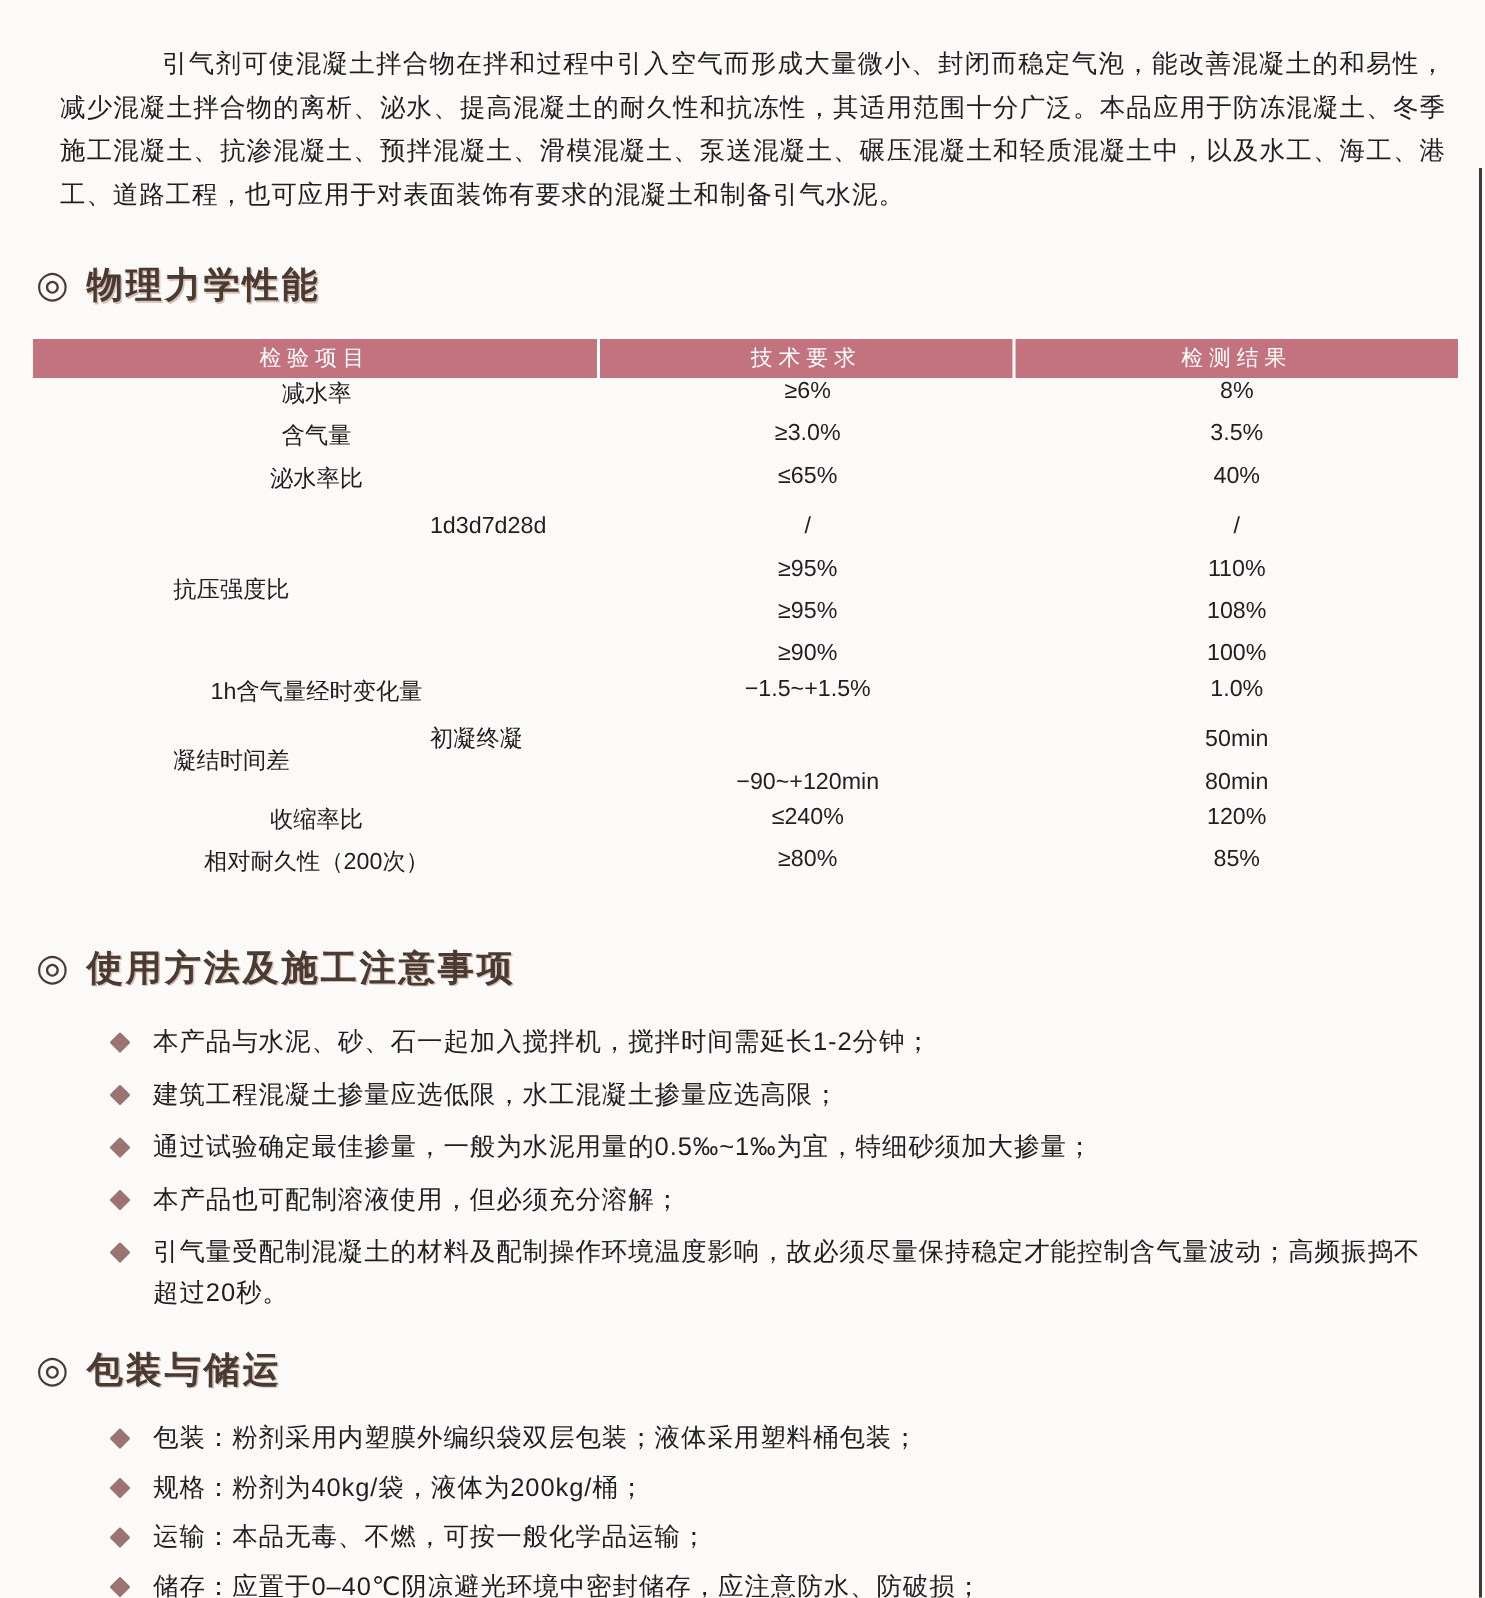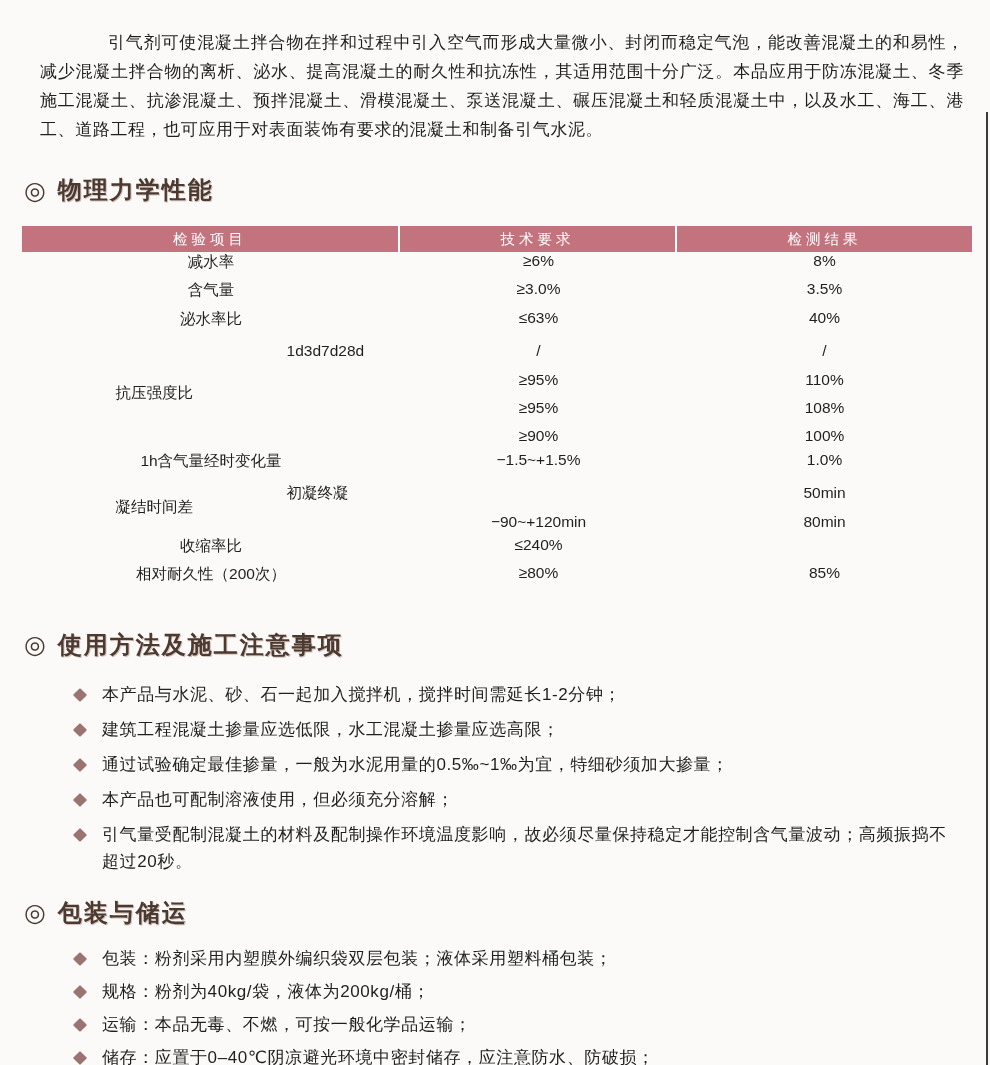--- a/index.html
+++ b/index.html
@@ -97,21 +97,21 @@
       <div class="c2">≥6%</div>
       <div class="c3">8%</div>
     </div>
     <div class="tr">
       <div class="c1">含气量</div>
       <div class="c2">≥3.0%</div>
       <div class="c3">3.5%</div>
     </div>
     <div class="tr">
       <div class="c1">泌水率比</div>
-      <div class="c2">≤63%</div>
+      <div class="c2">≤65%</div>
       <div class="c3">40%</div>
     </div>
 
     <div class="trg">
       <div class="c1g">
         <div class="glabel">抗压强度比</div>
         <div class="gsubs">
           <div class="sub">1d</div>
           <div class="sub">3d</div>
           <div class="sub">7d</div>
@@ -151,20 +151,21 @@
       </div>
       <div class="c3g">
         <div class="cell">50min</div>
         <div class="cell">80min</div>
       </div>
     </div>
 
     <div class="tr">
       <div class="c1">收缩率比</div>
       <div class="c2">≤240%</div>
+      <div class="c3">120%</div>
     </div>
     <div class="tr">
       <div class="c1">相对耐久性（200次）</div>
       <div class="c2">≥80%</div>
       <div class="c3">85%</div>
     </div>
   </div>
 
   <h2 class="sec-heading" style="margin-top:36px">
     <span class="mk">◎</span>

